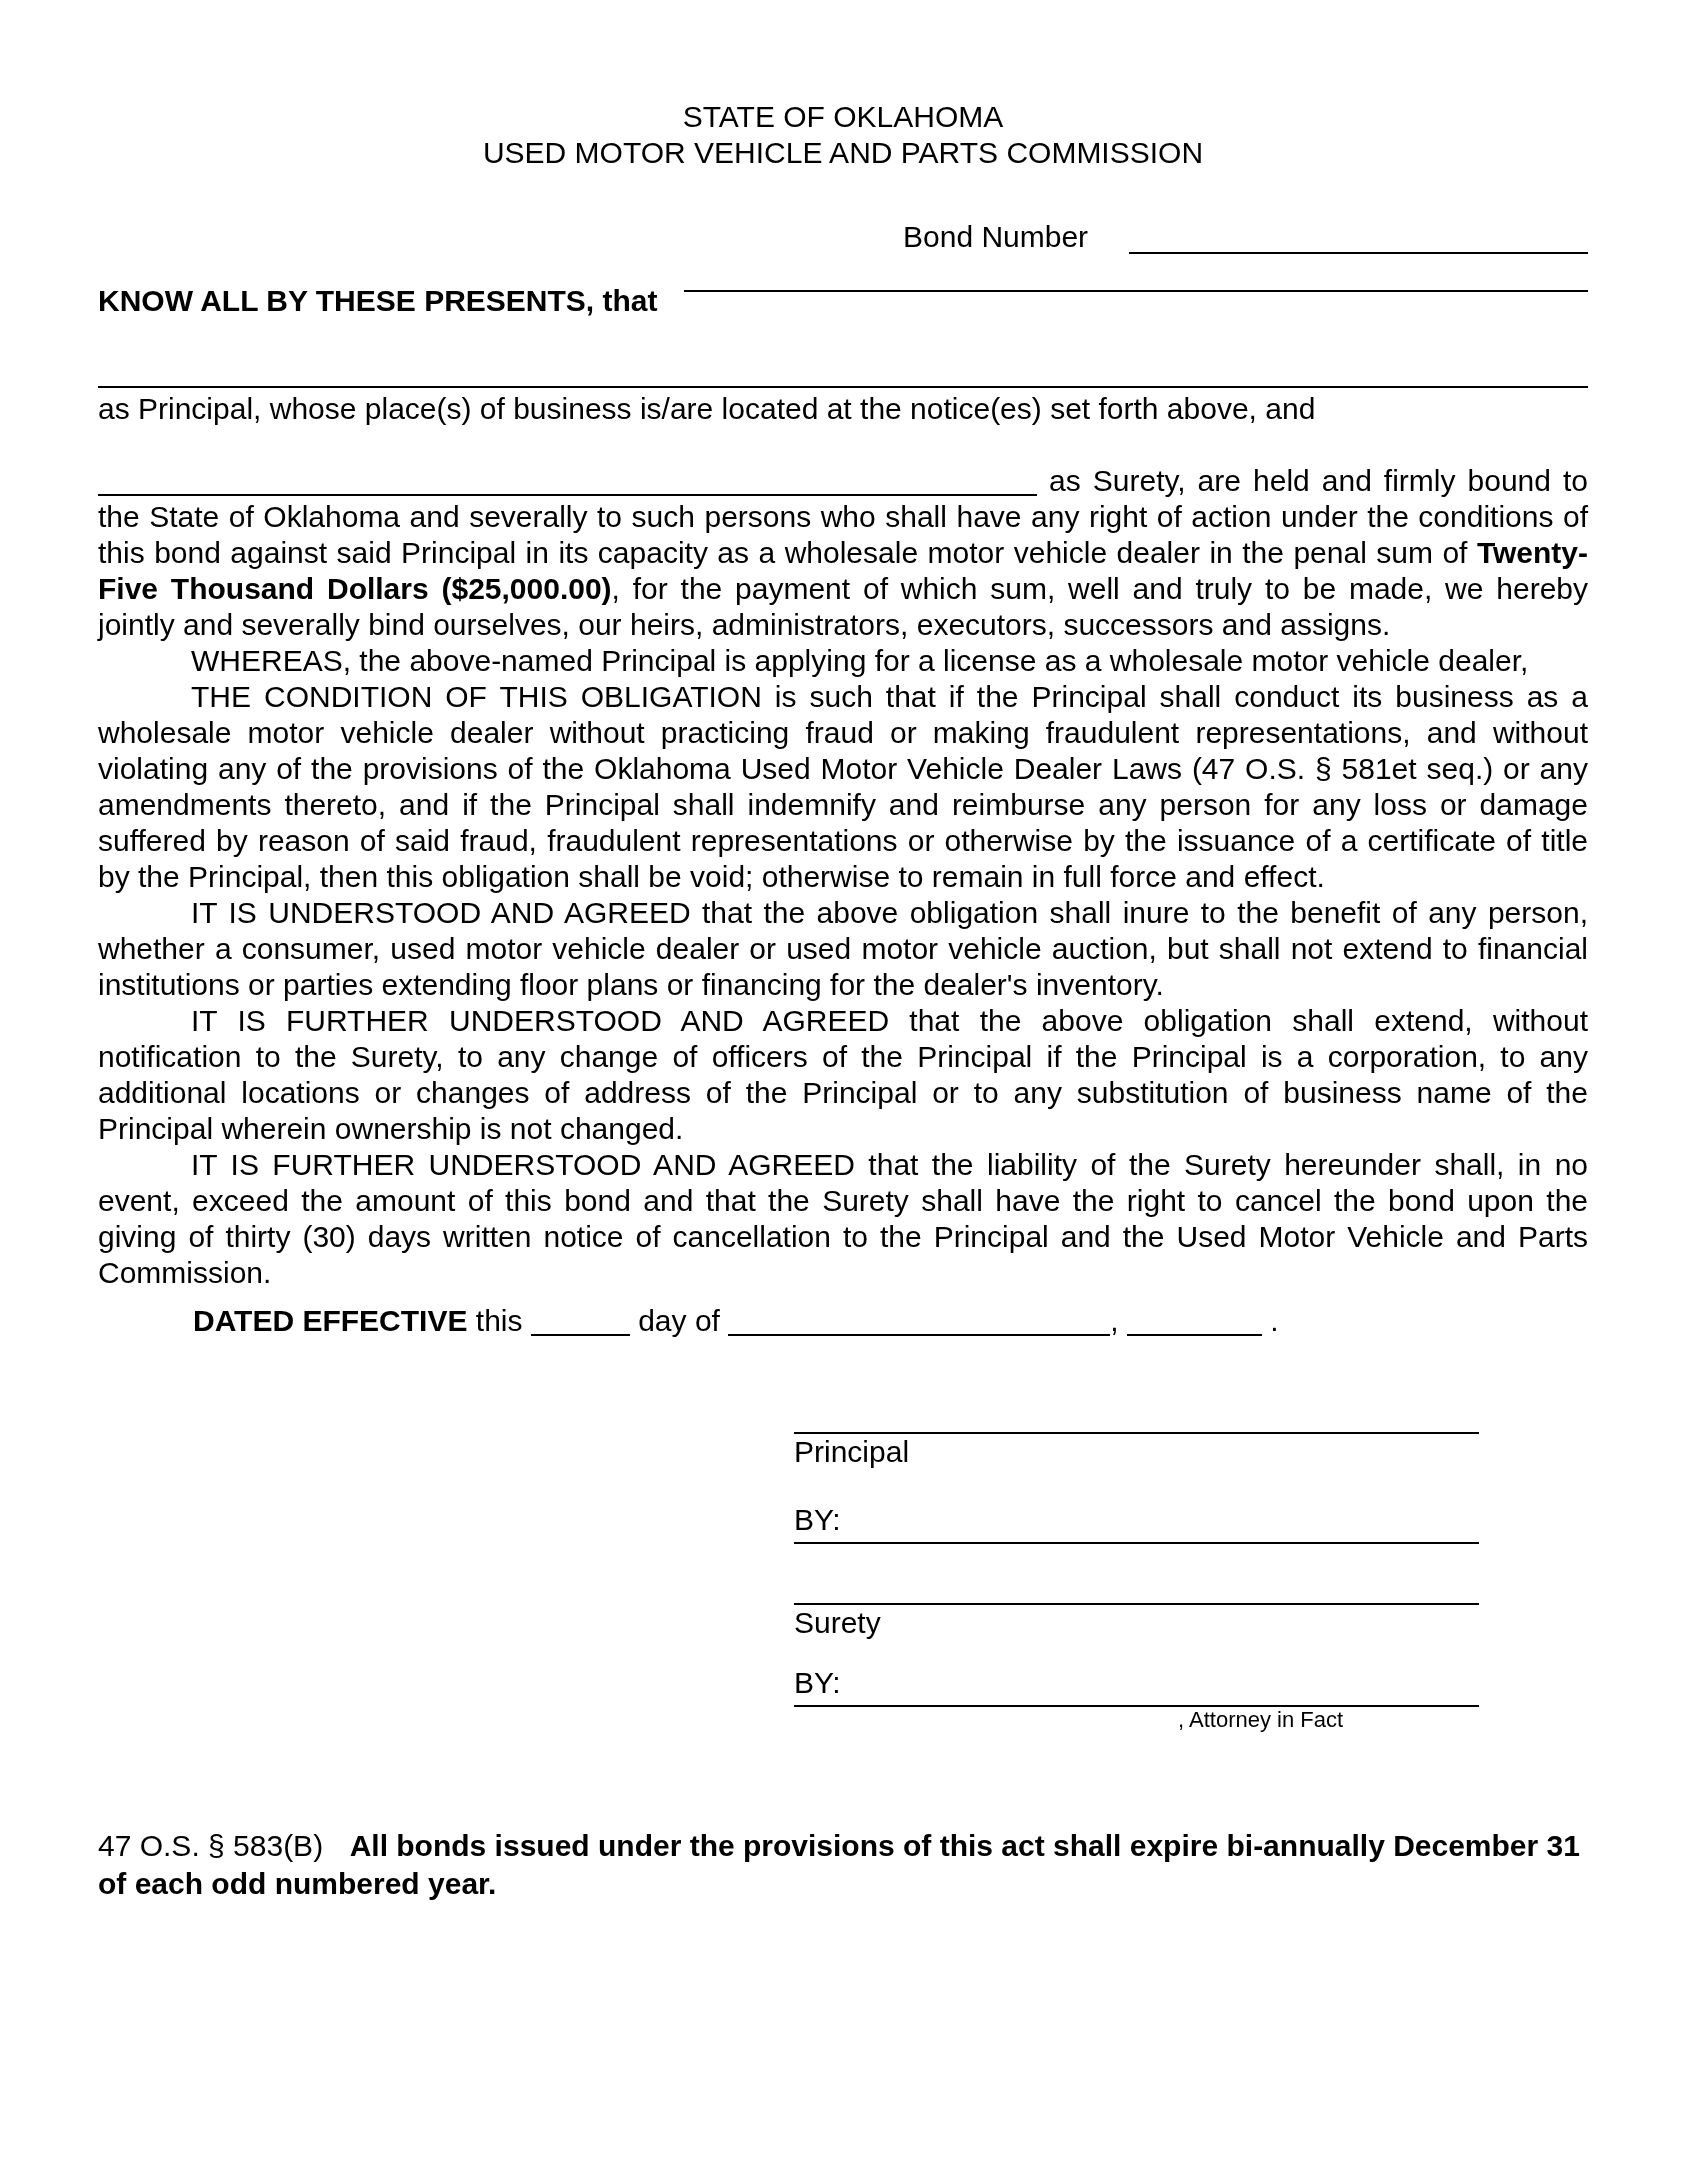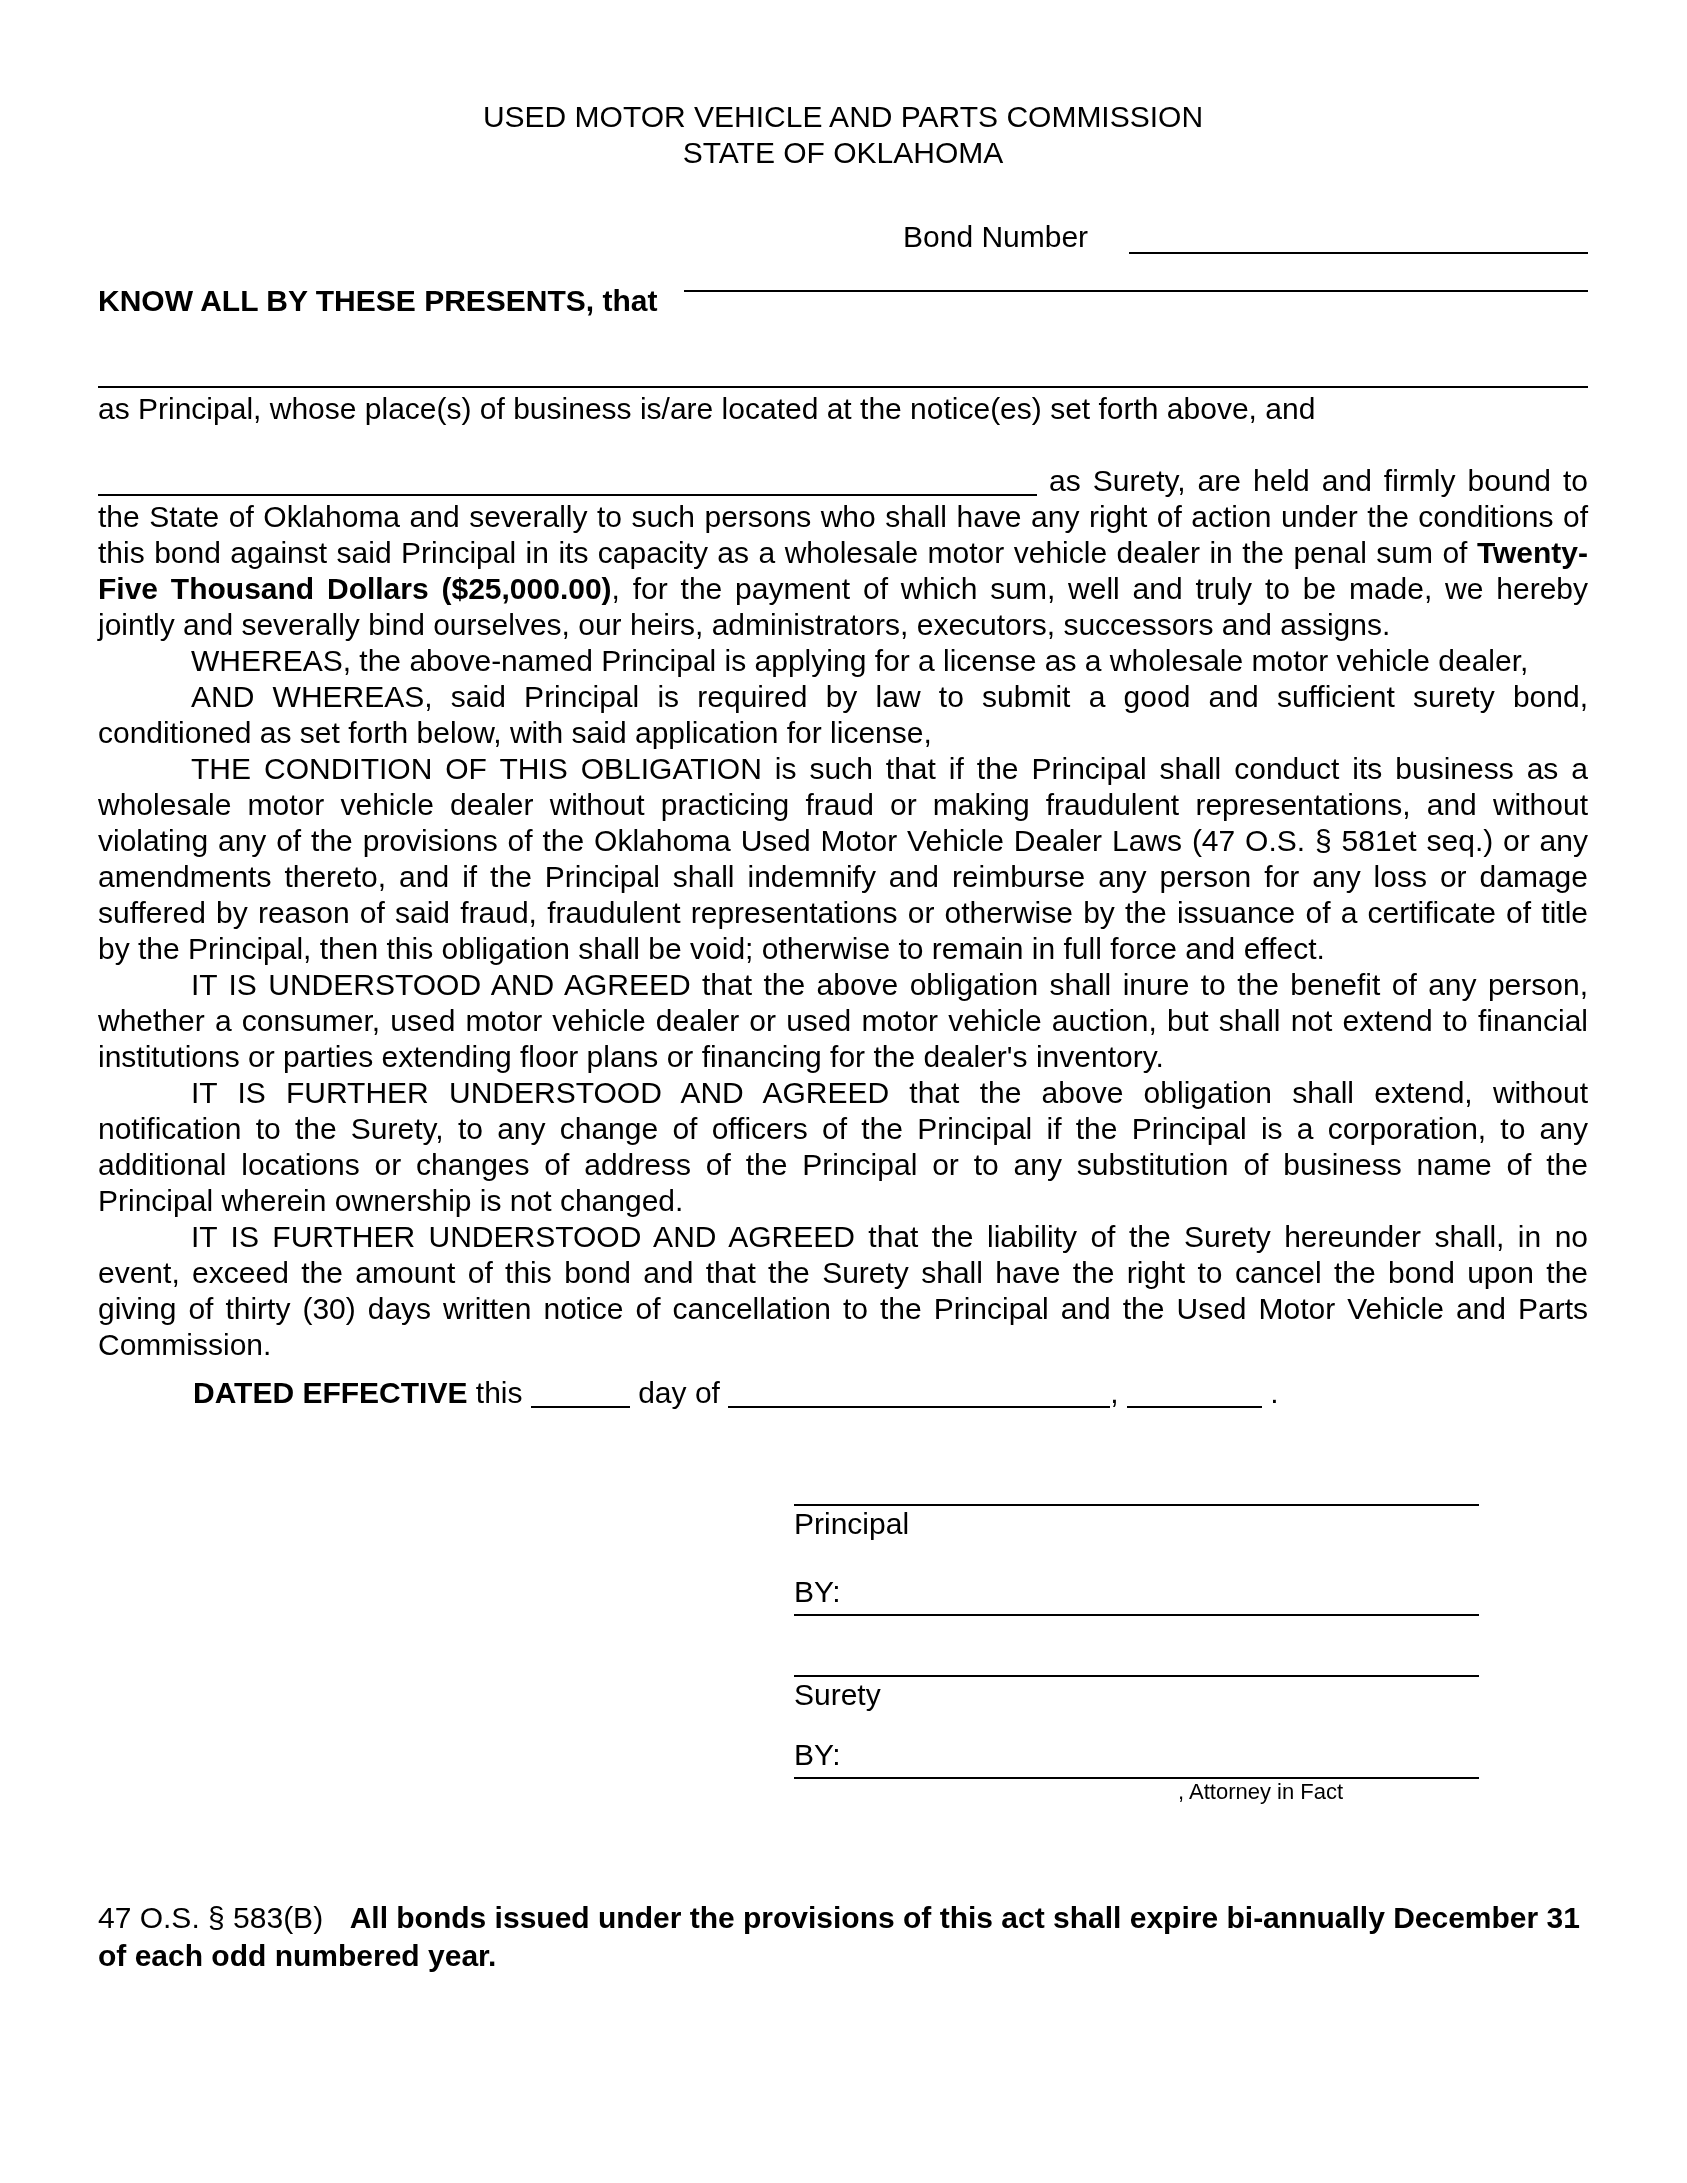--- a/index.html
+++ b/index.html
@@ -87,22 +87,22 @@
   .footer { margin-top: 93px; line-height: 38px; }
   .fsp { display: inline-block; width: 26.5px; }
 </style>
 </head>
 <body>
 
 <div class="page">
   <div class="content">
 
     <div class="header">
+      <div>STATE OF OKLAHOMA</div>
       <div>USED MOTOR VEHICLE AND PARTS COMMISSION</div>
-      <div>STATE OF OKLAHOMA</div>
     </div>
 
     <div class="bond-row">
       <div class="bond-spacer"></div>
       <span>Bond Number</span>
       <div class="fill-line bond-line"></div>
     </div>
 
     <div class="know-row">
       <span class="b">KNOW ALL BY THESE PRESENTS, that</span>
@@ -112,21 +112,20 @@
     <div class="address-line"></div>
 
     <div class="principal-clause">as Principal, whose place(s) of business is/are located at the notice(es) set forth above, and</div>
 
     <p class="p1">
       <span class="blank surety-blank"></span>
       <span>as Surety, are held and firmly bound to the State of Oklahoma and severally to such persons who shall have any right of action under the conditions of this bond against said Principal in its capacity as a wholesale motor vehicle dealer in the penal sum of </span><b>Twenty-Five Thousand Dollars ($25,000.00)</b><span>, for the payment of which sum, well and truly to be made, we hereby jointly and severally bind ourselves, our heirs, administrators, executors, successors and assigns.</span>
     </p>
 
     <p class="para">WHEREAS, the above-named Principal is applying for a license as a wholesale motor vehicle dealer,</p>
-    <p class="para">AND WHEREAS, said Principal is required by law to submit a good and sufficient surety bond, conditioned as set forth below, with said application for license,</p>
     <p class="para">THE CONDITION OF THIS OBLIGATION is such that if the Principal shall conduct its business as a wholesale motor vehicle dealer without practicing fraud or making fraudulent representations, and without violating any of the provisions of the Oklahoma Used Motor Vehicle Dealer Laws (47 O.S. § 581et seq.) or any amendments thereto, and if the Principal shall indemnify and reimburse any person for any loss or damage suffered by reason of said fraud, fraudulent representations or otherwise by the issuance of a certificate of title by the Principal, then this obligation shall be void; otherwise to remain in full force and effect.</p>
     <p class="para">IT IS UNDERSTOOD AND AGREED that the above obligation shall inure to the benefit of any person, whether a consumer, used motor vehicle dealer or used motor vehicle auction, but shall not extend to financial institutions or parties extending floor plans or financing for the dealer's inventory.</p>
     <p class="para">IT IS FURTHER UNDERSTOOD AND AGREED that the above obligation shall extend, without notification to the Surety, to any change of officers of the Principal if the Principal is a corporation, to any additional locations or changes of address of the Principal or to any substitution of business name of the Principal wherein ownership is not changed.</p>
     <p class="para">IT IS FURTHER UNDERSTOOD AND AGREED that the liability of the Surety hereunder shall, in no event, exceed the amount of this bond and that the Surety shall have the right to cancel the bond upon the giving of thirty (30) days written notice of cancellation to the Principal and the Used Motor Vehicle and Parts Commission.</p>
 
     <div class="dated-row">
       <b>DATED EFFECTIVE</b>
       <span>this</span>
       <span class="blank w150"></span>
       <span>day of</span>

